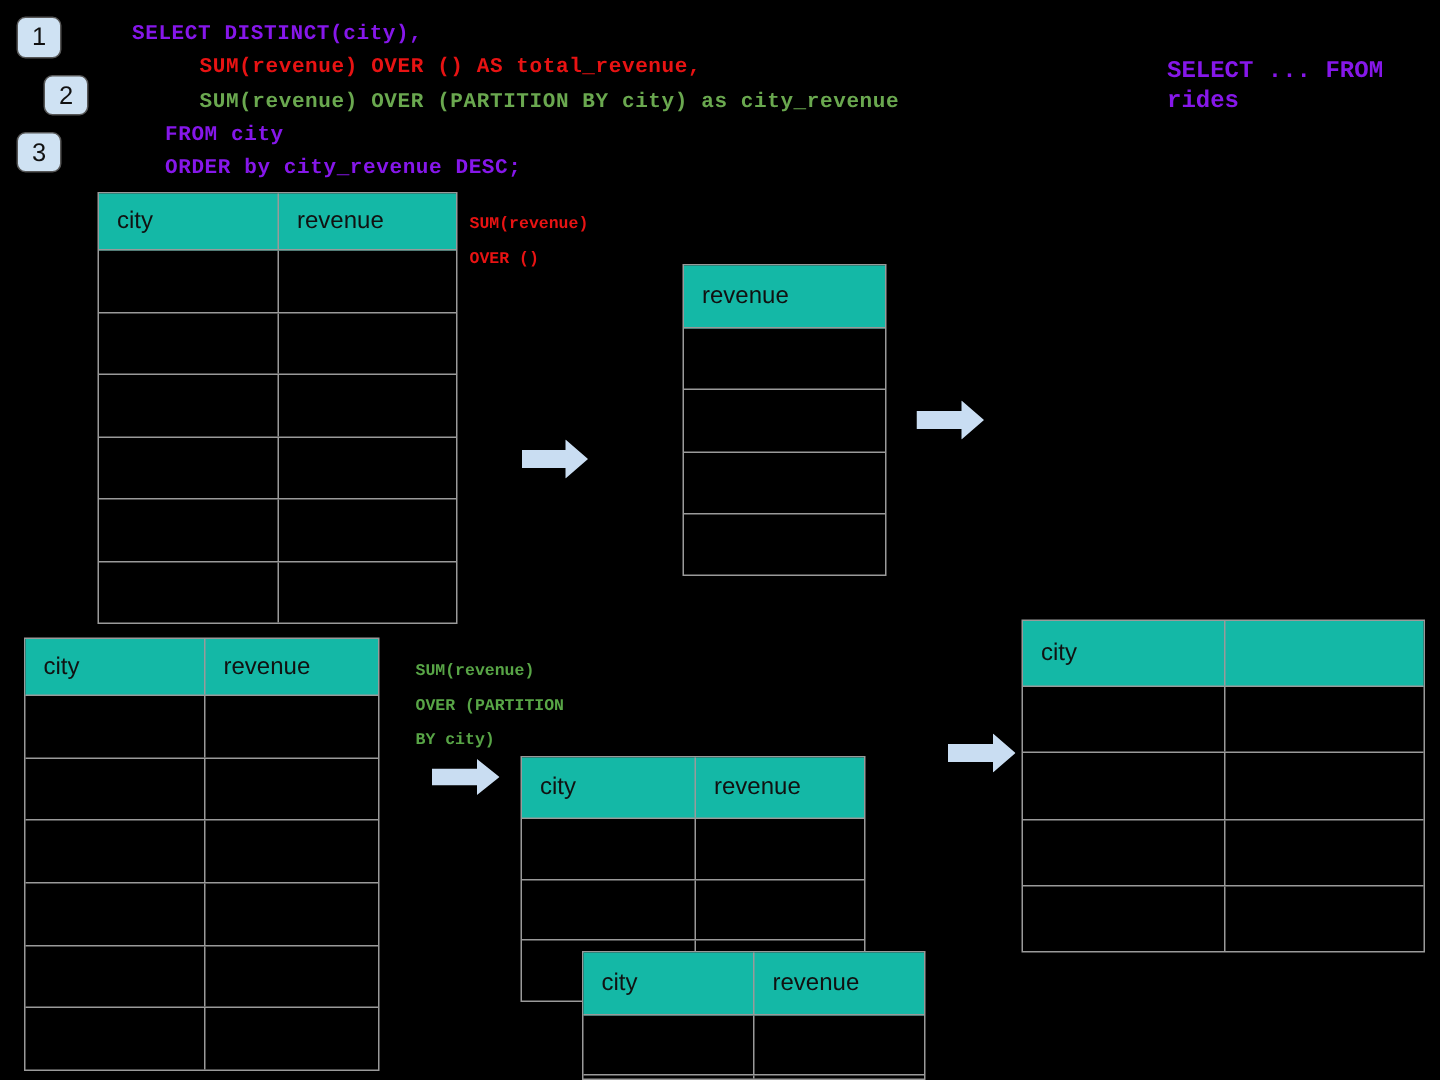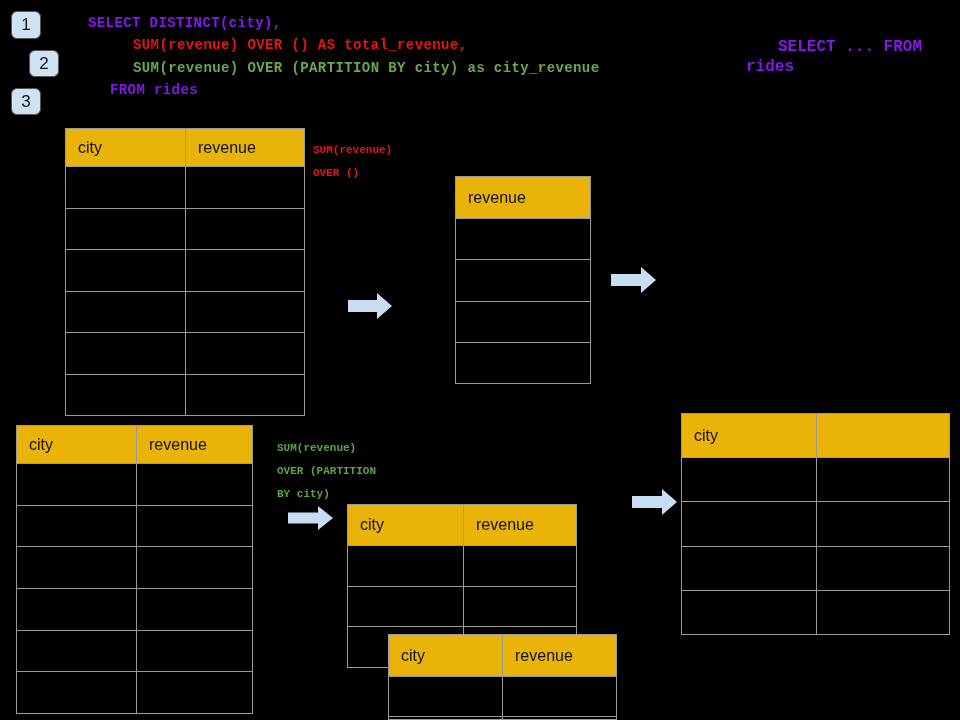--- a/index.html
+++ b/index.html
@@ -29,21 +29,21 @@
   }
   .purple{color:#8617ea;}
   .red{color:#e81313;}
   .green-code{color:#6aa84f;text-align:center;}
   .green-note{color:#58a546;}
   
   .tbl{
     position:absolute;background:#000;border:1px solid #9a9a9a;
     box-sizing:border-box;display:flex;flex-direction:column;
   }
-  .thead{display:flex;flex:0 0 auto;background:#eab308;border-bottom:1px solid #9a9a9a;justify-content:space-between;}
+  .thead{display:flex;flex:0 0 auto;background:#14b8a6;border-bottom:1px solid #9a9a9a;justify-content:space-between;}
   .th{
     box-sizing:border-box;border-right:1px solid #9a9a9a;
     display:flex;align-items:center;padding-left:12px;
     font-size:16px;color:#111;overflow:hidden;
   }
   .th.last{border-right:none;flex:1 1 auto;}
   .trow{display:flex;flex:1 1 auto;border-bottom:1px solid #9a9a9a;}
   .trow.fixed{flex:0 0 auto;}
   .trow:last-child{border-bottom:none;}
   .td{box-sizing:border-box;border-right:1px solid #9a9a9a;flex:0 0 auto;}
@@ -56,24 +56,25 @@
 
 <div class="stage">
 
   <div class="badge" style="left:11px;top:11px;">1</div>
   <div class="badge" style="left:29px;top:50px;height:27px;">2</div>
   <div class="badge" style="left:11px;top:88px;height:27px;">3</div>
 
   <div class="code-line purple" style="left:88px;top:12px;">SELECT DISTINCT(city),</div>
   <div class="code-line red" style="left:133px;top:34px;text-align:right;">SUM(revenue) OVER () AS total_revenue,</div>
   <div class="code-line green-code" style="left:133px;top:57px;">SUM(revenue) OVER (PARTITION BY city) as city_revenue</div>
-  <div class="code-line purple" style="left:110px;top:79px;">FROM rides</div>
+  <div class="code-line purple" style="left:110px;top:79px;">FROM city</div>
+  <div class="code-line purple" style="left:110px;top:101px;">ORDER by city_revenue DESC;</div>
 
   <div class="side-note purple" style="left:750px;top:37px;">SELECT ... FROM</div>
-  <div class="side-note purple" style="left:718px;top:57px;">rides</div>
+  <div class="side-note purple" style="left:750px;top:57px;">rides</div>
 
   <div class="tbl" style="left:65px;top:128px;width:240px;height:288px;">
     <div class="thead" style="height:37px;">
       <div class="th" style="width:120px;">city</div>
       <div class="th last">revenue</div>
     </div>
     <div class="trow">
         <div class="td" style="width:120px;"></div>
         <div class="td last"></div>
       </div>

